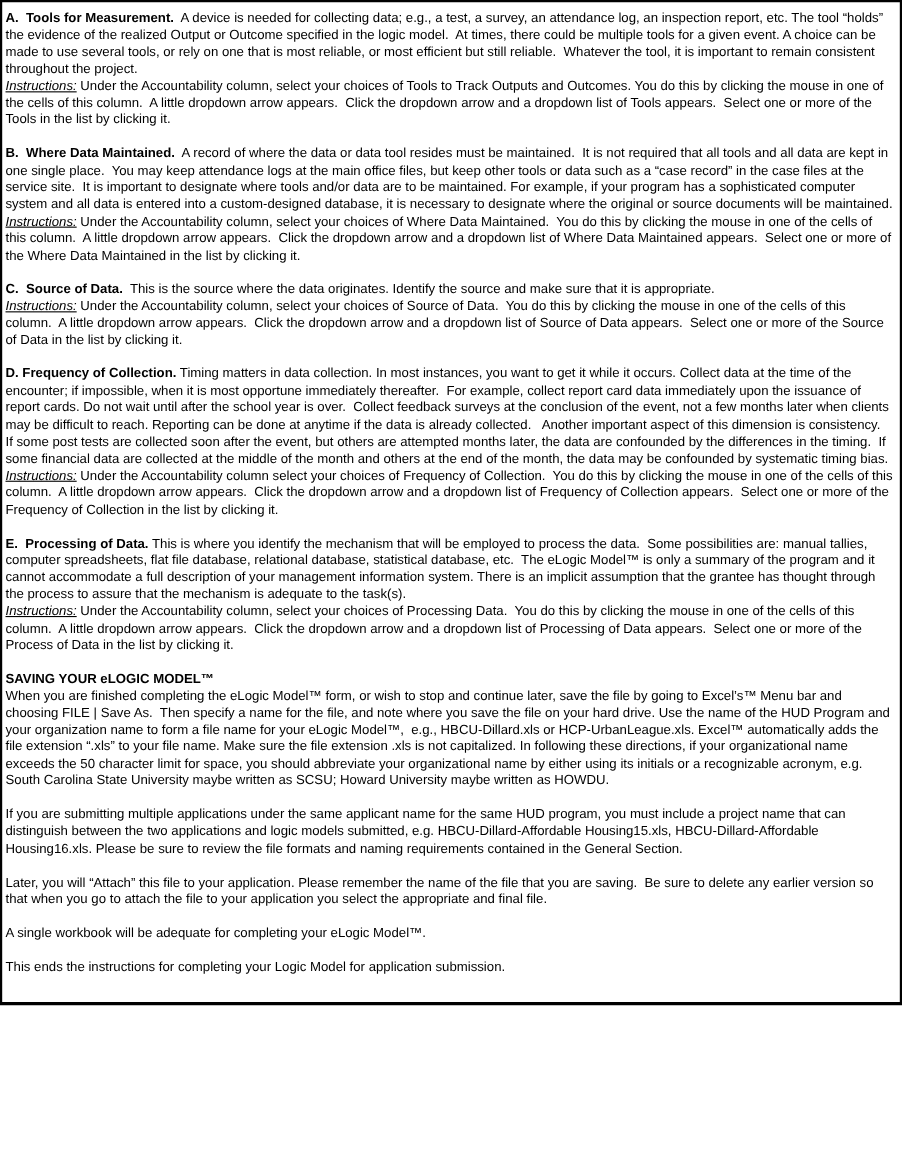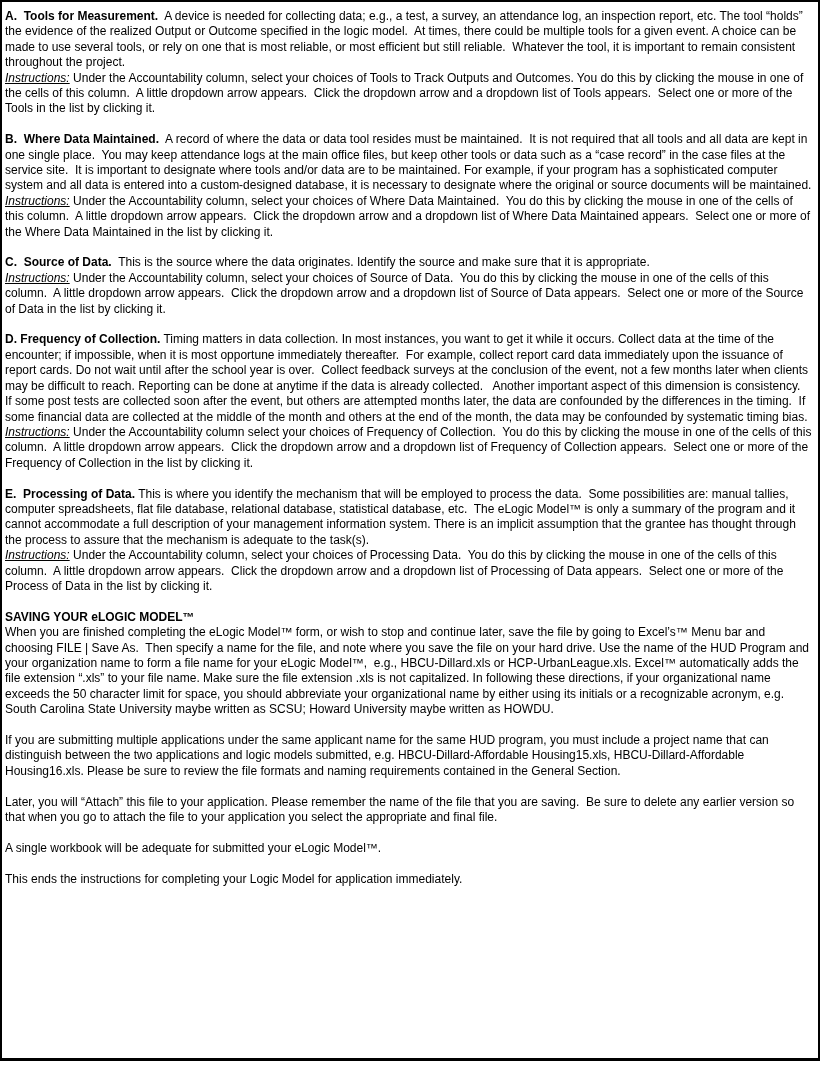--- a/index.html
+++ b/index.html
@@ -3,21 +3,21 @@
 <meta charset="utf-8">
 <style>
   html, body {
     margin: 0;
     padding: 0;
     background: #ffffff;
   }
   .page {
     box-sizing: border-box;
     width: 820px;
-    height: 1061px;
+    height: 914px;
     border: 2px solid #000000;
     border-bottom-width: 3px;
     padding: 7px 5px 0 3px;
     font-family: "Liberation Sans", sans-serif;
     font-size: 12px;
     line-height: 15.4px;
     color: #000000;
     overflow: hidden;
     background: #ffffff;
   }
@@ -44,17 +44,17 @@
   <p class="para"><span class="b">D. Frequency of Collection.</span><span> Timing matters in data collection. In most instances, you want to get it while it occurs. Collect data at the time of the encounter; if impossible, when it is most opportune immediately thereafter.  For example, collect report card data immediately upon the issuance of report cards. Do not wait until after the school year is over.  Collect feedback surveys at the conclusion of the event, not a few months later when clients may be difficult to reach. Reporting can be done at anytime if the data is already collected.   Another important aspect of this dimension is consistency.  If some post tests are collected soon after the event, but others are attempted months later, the data are confounded by the differences in the timing.  If some financial data are collected at the middle of the month and others at the end of the month, the data may be confounded by systematic timing bias.</span><br><span class="u">Instructions:</span><span> Under the Accountability column select your choices of Frequency of Collection.  You do this by clicking the mouse in one of the cells of this column.  A little dropdown arrow appears.  Click the dropdown arrow and a dropdown list of Frequency of Collection appears.  Select one or more of the Frequency of Collection in the list by clicking it.</span></p>
 
   <p class="para"><span class="b">E.  Processing of Data.</span><span> This is where you identify the mechanism that will be employed to process the data.  Some possibilities are: manual tallies, computer spreadsheets, flat file database, relational database, statistical database, etc.  The eLogic Model™ is only a summary of the program and it cannot accommodate a full description of your management information system. There is an implicit assumption that the grantee has thought through the process to assure that the mechanism is adequate to the task(s).</span><br><span class="u">Instructions:</span><span> Under the Accountability column, select your choices of Processing Data.  You do this by clicking the mouse in one of the cells of this column.  A little dropdown arrow appears.  Click the dropdown arrow and a dropdown list of Processing of Data appears.  Select one or more of the Process of Data in the list by clicking it.</span></p>
 
   <p class="para"><span class="b">SAVING YOUR eLOGIC MODEL™</span><br><span>When you are finished completing the eLogic Model™ form, or wish to stop and continue later, save the file by going to Excel’s™ Menu bar and choosing FILE | Save As.  Then specify a name for the file, and note where you save the file on your hard drive. Use the name of the HUD Program and your organization name to form a file name for your eLogic Model™,  e.g., HBCU-Dillard.xls or HCP-UrbanLeague.xls. Excel™ automatically adds the file extension “.xls” to your file name. Make sure the file extension .xls is not capitalized. In following these directions, if your organizational name exceeds the 50 character limit for space, you should abbreviate your organizational name by either using its initials or a recognizable acronym, e.g. South Carolina State University maybe written as SCSU; Howard University maybe written as HOWDU.</span></p>
 
   <p class="para"><span>If you are submitting multiple applications under the same applicant name for the same HUD program, you must include a project name that can distinguish between the two applications and logic models submitted, e.g. HBCU-Dillard-Affordable Housing15.xls, HBCU-Dillard-Affordable Housing16.xls. Please be sure to review the file formats and naming requirements contained in the General Section.</span></p>
 
   <p class="para"><span>Later, you will “Attach” this file to your application. Please remember the name of the file that you are saving.  Be sure to delete any earlier version so that when you go to attach the file to your application you select the appropriate and final file.</span></p>
 
-  <p class="para"><span>A single workbook will be adequate for submitted your eLogic Model™.</span></p>
+  <p class="para"><span>A single workbook will be adequate for completing your eLogic Model™.</span></p>
 
-  <p class="para"><span>This ends the instructions for completing your Logic Model for application immediately.</span></p>
+  <p class="para"><span>This ends the instructions for completing your Logic Model for application submission.</span></p>
 
 </div>
 
 </body></html>

